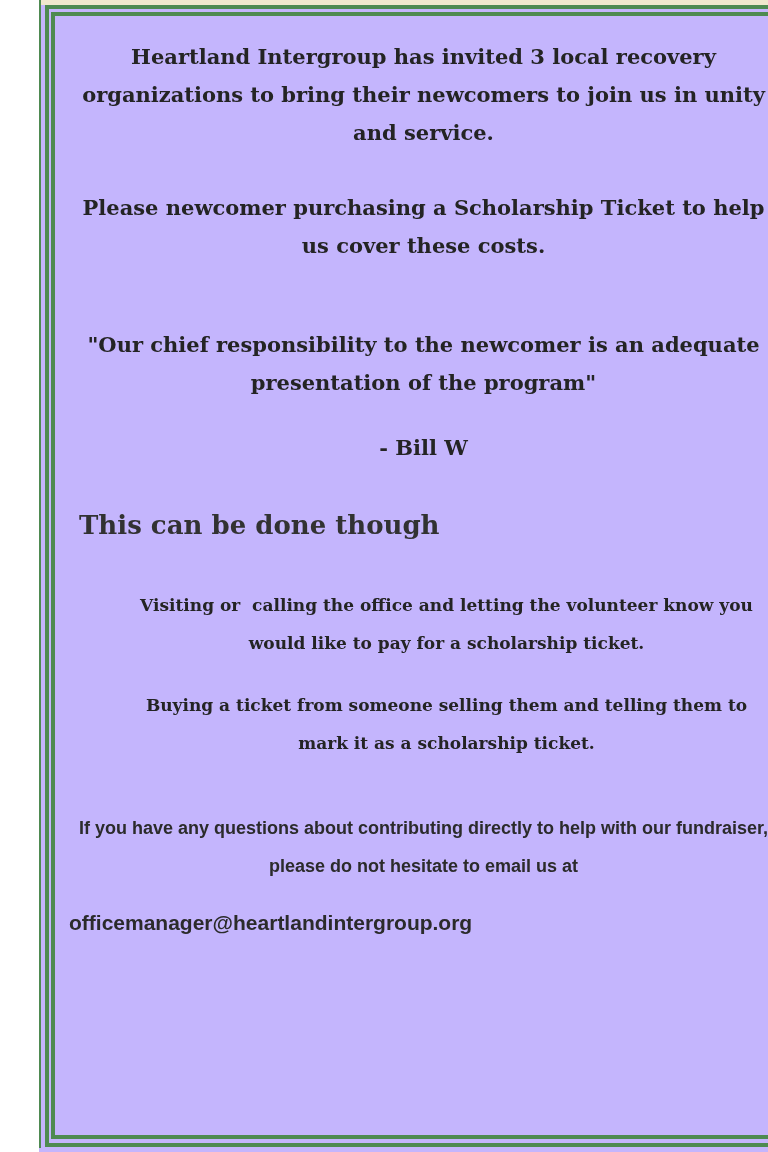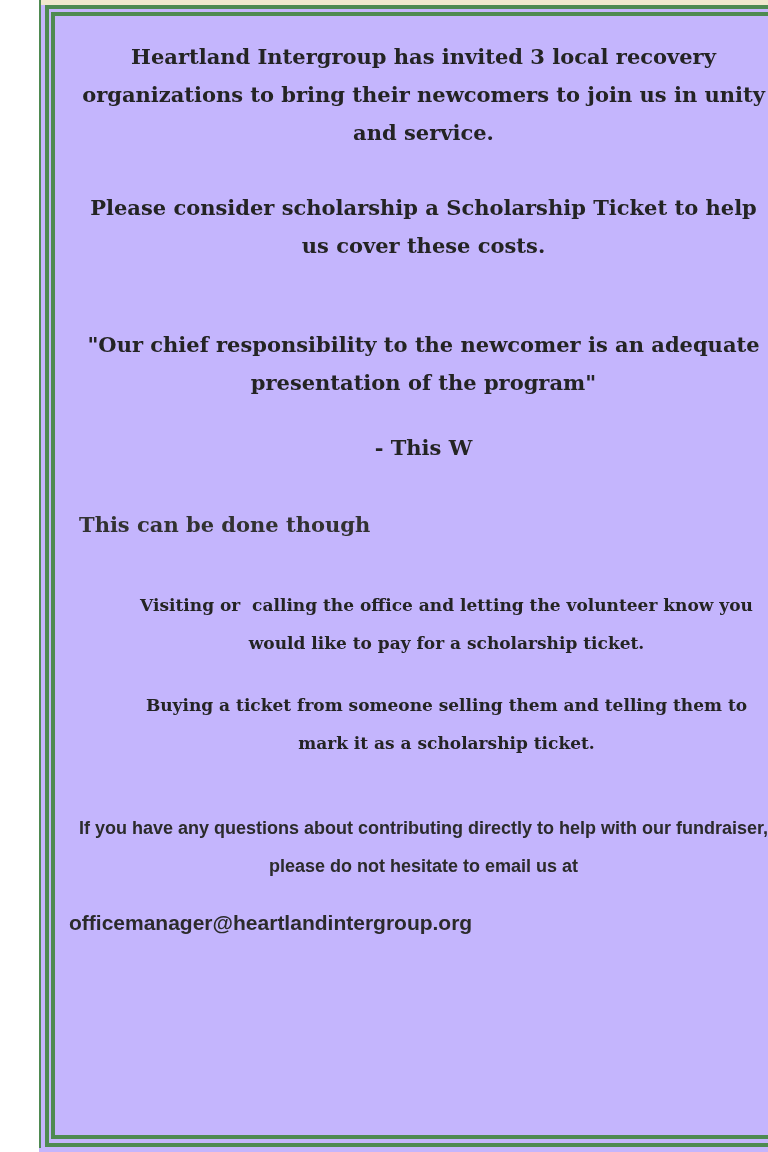--- a/index.html
+++ b/index.html
@@ -57,21 +57,21 @@
     margin: 0 26px;
     color: #242424;
   }
   .intro        { margin-bottom: 37px; }
   .scholarship  { margin-bottom: 61px; }
   .quote        { margin-bottom: 27px; }
   .attribution  { margin-bottom: 39px; }
   .methods-intro {
     font-family: "DejaVu Serif", serif;
     font-weight: 700;
-    font-size: 21px;
+    font-size: 26px;
     line-height: 38px;
     text-align: left;
     margin: 0 26px 42px 24px;
     color: #323232;
   }
   .method {
     font-family: "DejaVu Serif", serif;
     font-weight: 700;
     font-size: 17px;
     line-height: 38px;
@@ -107,25 +107,25 @@
 
   <div class="top-strip"></div>
   <div class="edge-left"></div>
   <div class="frame-outer"></div>
   <div class="frame-inner"></div>
 
   <div class="content">
 
     <div class="para intro">Heartland Intergroup has invited 3 local recovery organizations to bring their newcomers to join us in unity and service.</div>
 
-    <div class="para scholarship">Please consider scholarship a Scholarship Ticket to help us cover these costs.</div>
+    <div class="para scholarship">Please newcomer purchasing a Scholarship Ticket to help us cover these costs.</div>
 
     <div class="para quote">"Our chief responsibility to the newcomer is an adequate presentation of the program"</div>
 
-    <div class="para attribution">- This W</div>
+    <div class="para attribution">- Bill W</div>
 
     <div class="methods-intro">This can be done though</div>
 
     <div class="method">Visiting or  calling the office and letting the volunteer know you would like to pay for a scholarship ticket.</div>
 
     <div class="method">Buying a ticket from someone selling them and telling them to mark it as a scholarship ticket.</div>
 
 
     <div class="questions">If you have any questions about contributing directly to help with our fundraiser, please do not hesitate to email us at</div>
 

